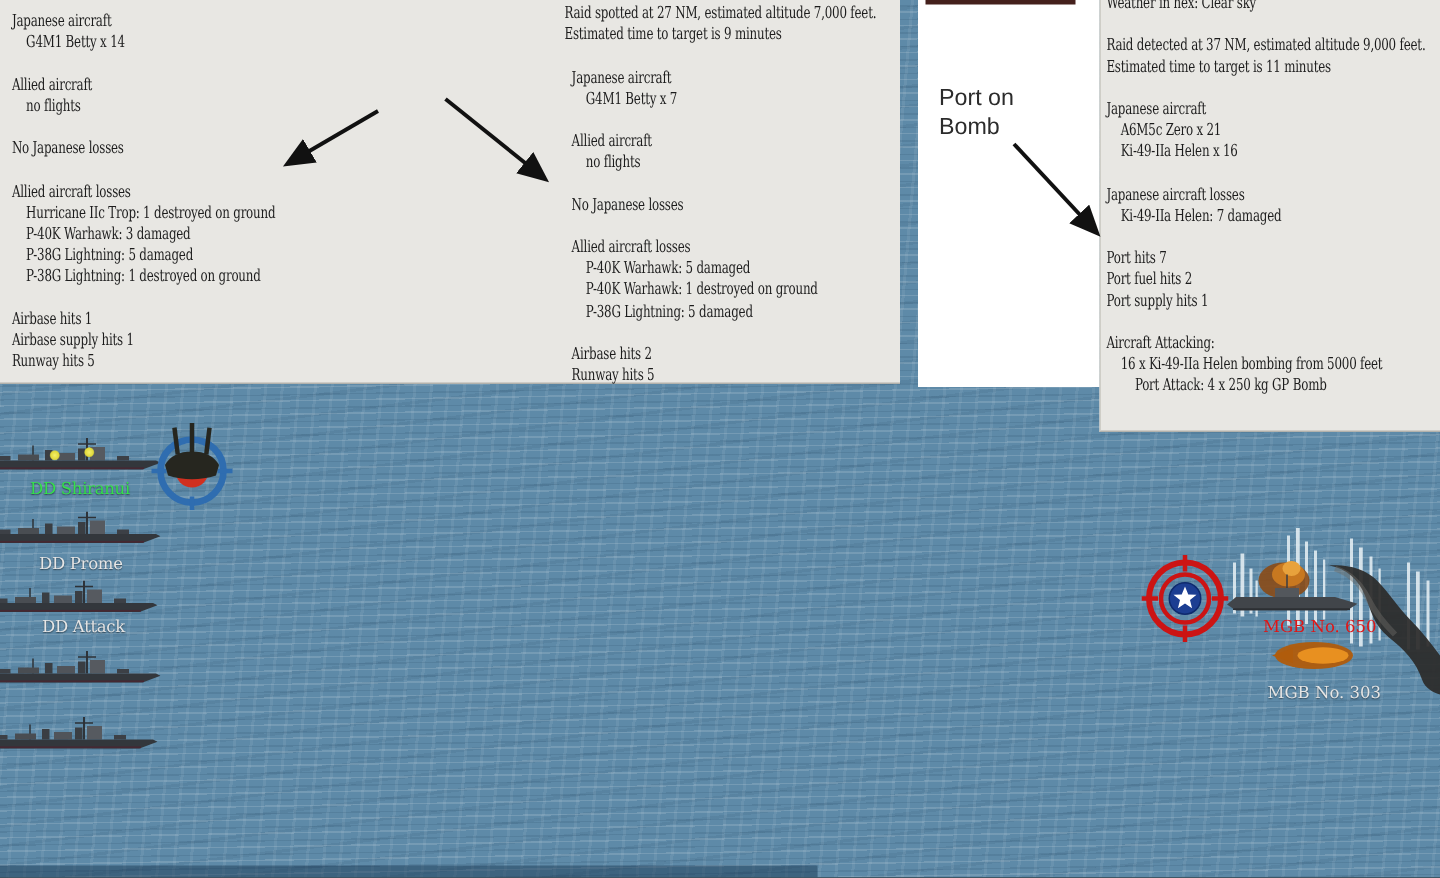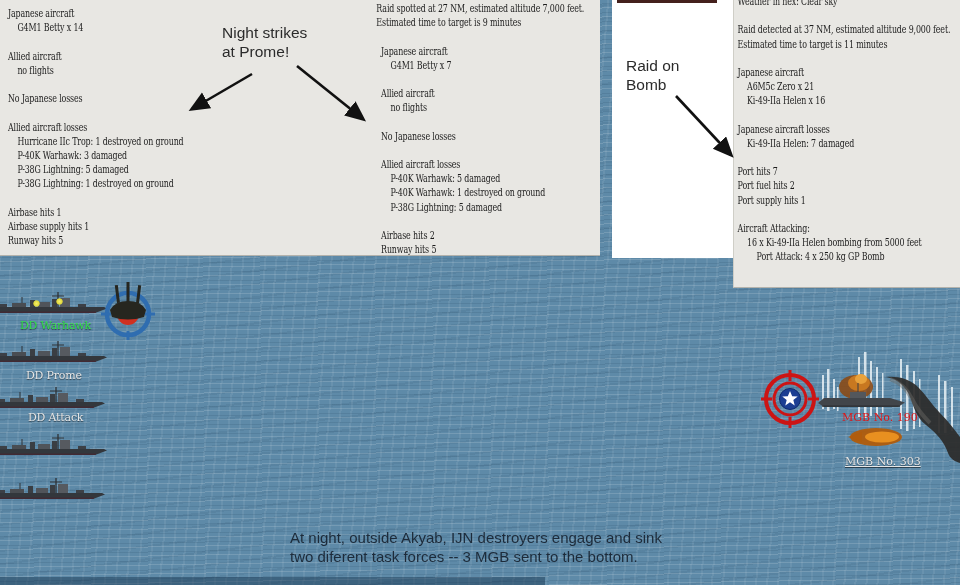--- a/index.html
+++ b/index.html
@@ -42,21 +42,21 @@
   .ship{position:absolute;}
   .ship-label{position:absolute;font-family:"DejaVu Serif","Liberation Serif",serif;
     font-size:11px;letter-spacing:-0.2px;color:#e6e6e6;
     text-shadow:0 1px 1px rgba(0,0,0,.55);white-space:pre;}
   .ship-label.selected{color:#35e04d;}
   .mgb-label-hit{position:absolute;left:842px;top:411px;
     font-family:"DejaVu Serif","Liberation Serif",serif;font-size:11px;
     color:#e01515;white-space:pre;}
   .mgb-label-sunk{position:absolute;left:845px;top:455px;
     font-family:"DejaVu Serif","Liberation Serif",serif;font-size:11px;
-    color:#e6e6e6;text-shadow:0 1px 1px rgba(0,0,0,.5);white-space:pre;text-decoration:underline;}
+    color:#e6e6e6;text-shadow:0 1px 1px rgba(0,0,0,.5);white-space:pre;}
   .flash{position:absolute;width:7px;height:7px;border-radius:50%;
     background:radial-gradient(circle,#f4ef6a 0%,#e0d83a 55%,rgba(224,216,58,0) 75%);}
   .icon-abs{position:absolute;}
   .defs-hidden{position:absolute;width:0;height:0;overflow:hidden;}
 </style>
 </head>
 <body>
 
 <div class="stage">
 
@@ -90,27 +90,23 @@
     <div class="rlines pad-mid"><div class="rline">Raid spotted at 27 NM, estimated altitude 7,000 feet.</div><div class="rline">Estimated time to target is 9 minutes</div><div class="rline">&nbsp;</div><div class="rline">  Japanese aircraft</div><div class="rline">      G4M1 Betty x 7</div><div class="rline">&nbsp;</div><div class="rline">  Allied aircraft</div><div class="rline">      no flights</div><div class="rline">&nbsp;</div><div class="rline">  No Japanese losses</div><div class="rline">&nbsp;</div><div class="rline">  Allied aircraft losses</div><div class="rline">      P-40K Warhawk: 5 damaged</div><div class="rline">      P-40K Warhawk: 1 destroyed on ground</div><div class="rline">      P-38G Lightning: 5 damaged</div><div class="rline">&nbsp;</div><div class="rline">  Airbase hits 2</div><div class="rline">  Runway hits 5</div></div>
   </div>
 
   <div class="white-gap"></div>
   <div class="maroon-line"></div>
 
   <div class="panel panel-right">
     <div class="rlines pad-right"><div class="rline">Weather in hex: Clear sky</div><div class="rline">&nbsp;</div><div class="rline">Raid detected at 37 NM, estimated altitude 9,000 feet.</div><div class="rline">Estimated time to target is 11 minutes</div><div class="rline">&nbsp;</div><div class="rline">Japanese aircraft</div><div class="rline">    A6M5c Zero x 21</div><div class="rline">    Ki-49-IIa Helen x 16</div><div class="rline">&nbsp;</div><div class="rline">Japanese aircraft losses</div><div class="rline">    Ki-49-IIa Helen: 7 damaged</div><div class="rline">&nbsp;</div><div class="rline">Port hits 7</div><div class="rline">Port fuel hits 2</div><div class="rline">Port supply hits 1</div><div class="rline">&nbsp;</div><div class="rline">Aircraft Attacking:</div><div class="rline">    16 x Ki-49-IIa Helen bombing from 5000 feet</div><div class="rline">        Port Attack: 4 x 250 kg GP Bomb</div></div>
   </div>
 
-  <div class="note note-night">
-    <div>Night strikes</div>
-    <div>at Prome!</div>
-  </div>
 
   <div class="note note-raid">
-    <div>Raid on</div>
+    <div>Port on</div>
     <div>Bomb</div>
   </div>
 
   <svg class="arrows" width="960" height="585">
     <defs>
       <marker id="ah" markerWidth="9" markerHeight="8" refX="6.5" refY="3.5" orient="auto">
         <path d="M0,0 L8,3.5 L0,7 Z" fill="#111"></path>
       </marker>
     </defs>
     <line x1="252" y1="74" x2="192" y2="109" stroke="#111" stroke-width="2.6" marker-end="url(#ah)"></line>
@@ -118,21 +114,21 @@
     <line x1="676" y1="96" x2="731" y2="155" stroke="#111" stroke-width="2.6" marker-end="url(#ah)"></line>
   </svg>
 
   <div class="ship" style="left:-8px;top:292px;">
     <svg width="115" height="26">
         <use href="#destroyer"></use>
       </svg>
   </div>
   <div class="flash" style="left:33px;top:300px;"></div>
   <div class="flash" style="left:56px;top:298px;"></div>
-  <div class="ship-label selected" style="left:20px;top:319px;">DD Warhawk</div>
+  <div class="ship-label selected" style="left:20px;top:319px;">DD Shiranui</div>
 
   <div class="ship" style="left:-8px;top:341px;">
     <svg width="115" height="26">
         <use href="#destroyer"></use>
       </svg>
   </div>
   <div class="ship-label" style="left:26px;top:369px;">DD Prome</div>
 
   <div class="ship" style="left:-10px;top:387px;">
     <svg width="115" height="26">
@@ -218,21 +214,17 @@
     </g>
 
     <g>
       <path d="M76,32 C88,34 96,42 100,52 C104,62 106,72 116,80 C126,88 134,96 138,108
                C140,114 146,117 150,118 L150,92 C144,84 138,76 130,68 C122,60 116,50 108,42
                C100,34 88,31 76,32 Z" fill="#2c2b2a" opacity="0.93"></path>
       <path d="M80,34 C92,38 98,46 102,54 C106,62 112,70 120,78" stroke="#6d6a66" stroke-width="4" fill="none" opacity="0.45"></path>
     </g>
   </svg>
 
-  <div class="mgb-label-hit">MGB No. 190</div>
+  <div class="mgb-label-hit">MGB No. 650</div>
   <div class="mgb-label-sunk">MGB No. 303</div>
 
-  <div class="caption">
-    <div>At night, outside Akyab, IJN destroyers engage and sink</div>
-    <div>two diferent task forces -- 3 MGB sent to the bottom.</div>
-  </div>
 
 </div>
 
 </body></html>

